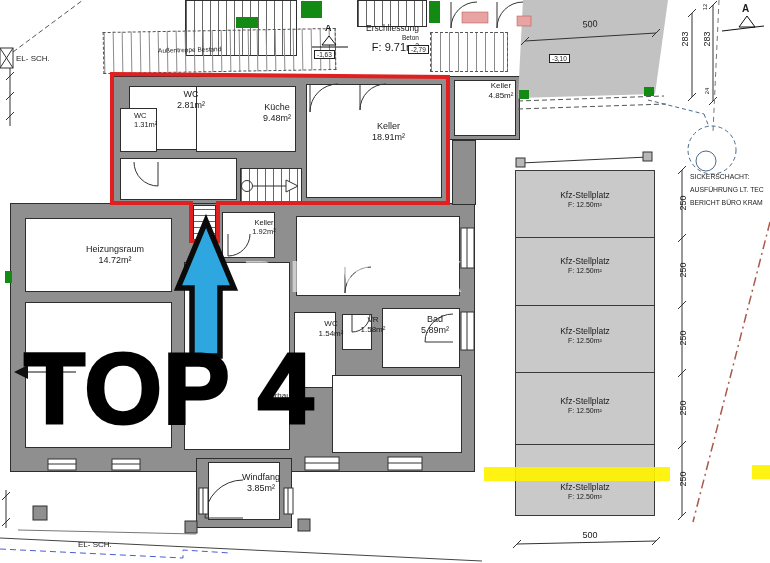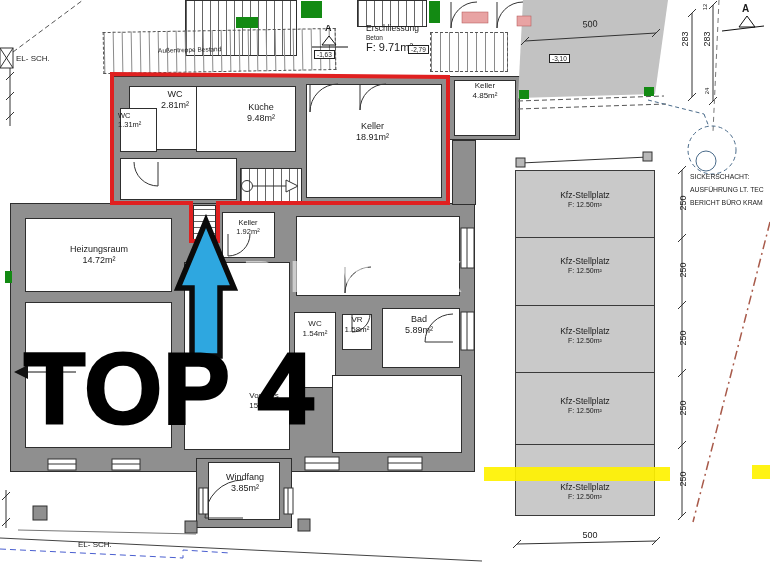--- a/index.html
+++ b/index.html
@@ -4,42 +4,42 @@
 <style>
   html,body{margin:0;padding:0;background:#fff;}
   #canvas{position:relative;width:770px;height:563px;background:#fff;overflow:hidden;
           font-family:"Liberation Sans",sans-serif;color:#1a1a1a;}
   .wall{position:absolute;background:#8f8f8f;border:1px solid #2e2e2e;box-sizing:border-box;z-index:1;}
   .room{position:absolute;background:#fff;border:1px solid #2e2e2e;box-sizing:border-box;z-index:2;}
   .treads-v{background-image:repeating-linear-gradient(90deg,#666 0,#666 1px,transparent 1px,transparent 8px);}
   .treads-h{background-image:repeating-linear-gradient(0deg,#666 0,#666 1px,transparent 1px,transparent 6px);}
   .band{position:absolute;border:1px dashed #555;box-sizing:border-box;z-index:2;
         background-image:repeating-linear-gradient(90deg,#8a8a8a 0,#8a8a8a 1px,transparent 1px,transparent 9px);}
-  .rlabel{position:absolute;font-size:9px;line-height:1.2;text-align:center;z-index:5;white-space:nowrap;}
+  .rlabel{position:absolute;font-size:9px;line-height:1.2;text-align:center;z-index:5;white-space:nowrap;padding-left:16px;}
   .rlabel.sm{font-size:7.5px;}
   .rlabel.md{font-size:8px;}
   .dim{position:absolute;font-size:9px;z-index:5;white-space:nowrap;text-align:center;}
   .rot{transform:rotate(-90deg);transform-origin:center;}
   .boxed{position:absolute;font-size:6.5px;border:1px solid #222;background:#fff;padding:0 2px;z-index:5;white-space:nowrap;}
   .tinytxt{position:absolute;font-size:6.8px;z-index:5;white-space:nowrap;}
   .parking{position:absolute;left:515px;top:170px;width:140px;height:346px;background:#c9c9c9;
            border:1px solid #3a3a3a;box-sizing:border-box;z-index:1;}
   .pdivider{position:absolute;left:515px;width:140px;height:1px;background:#3a3a3a;z-index:2;}
   .stall{position:absolute;left:520px;width:130px;text-align:center;z-index:3;line-height:1.25;}
   .stall .n{font-size:8.5px;}
   .stall .a{font-size:7px;}
   .trbuilding{position:absolute;left:516px;top:0;width:154px;height:100px;background:#c2c2c2;z-index:1;
               clip-path:polygon(7px 0,152px 0,139px 94px,2px 98px);}
   #watermark{position:absolute;left:243px;top:252px;font-size:44px;font-weight:bold;letter-spacing:15px;
              color:rgba(255,255,255,0.55);z-index:6;}
   .yellow{position:absolute;background:rgba(255,242,0,0.92);z-index:7;}
   #top4{position:absolute;left:24px;top:338px;font-size:100px;line-height:1;font-weight:900;
         letter-spacing:1px;color:#000;z-index:10;-webkit-text-stroke:3px #000;}
   #plansvg{position:absolute;left:0;top:0;z-index:4;}
-  .ers{position:absolute;left:366px;top:24px;z-index:5;line-height:1.15;white-space:nowrap;}
+  .ers{position:absolute;left:366px;top:24px;z-index:5;line-height:1.15;white-space:nowrap;text-align:right;}
   .ers .l1{font-size:8.5px;} .ers .l2{font-size:6.5px;} .ers .l3{font-size:11px;}
   .amark{position:absolute;font-size:9px;font-weight:bold;z-index:5;}
 </style>
 </head>
 <body>
 
 <div id="canvas">
 
   <div class="wall" style="left:112px;top:76px;width:336px;height:128px"></div>
   <div class="wall" style="left:10px;top:203px;width:465px;height:269px"></div>

